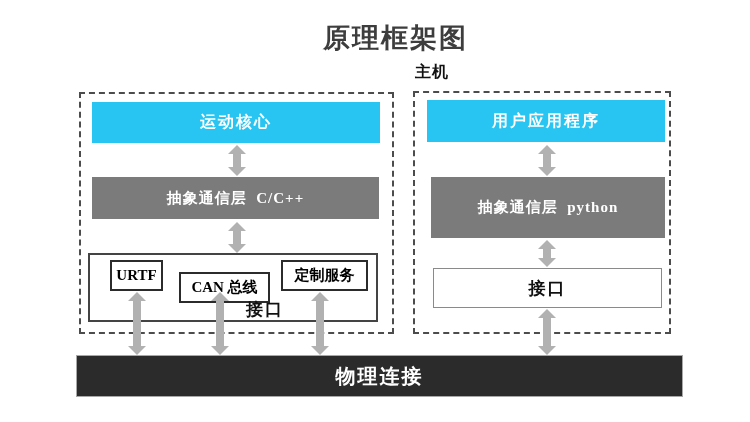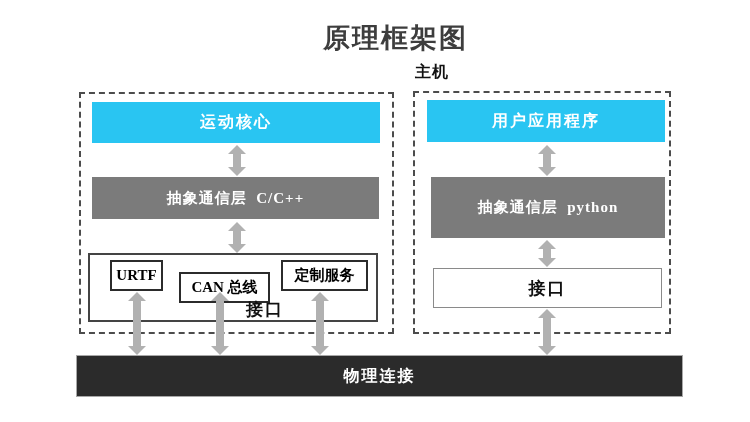--- a/index.html
+++ b/index.html
@@ -68,21 +68,21 @@
     background:#ffffff;
     border:1px solid #8a8a8a;
     color:#111111;font-size:17px;letter-spacing:2px;
   }
   .dark-bar{
     position:absolute;
     background:var(--dark_bar,#2b2b2b);
     border:1px solid #a8a8a8;
     box-sizing:border-box;
     display:flex;align-items:center;justify-content:center;
-    color:#ffffff;font-size:16px;font-weight:bold;letter-spacing:2px;
+    color:#ffffff;font-size:20px;font-weight:bold;letter-spacing:2px;
   }
   
   .arrow-v{position:absolute;width:18px;}
   .arrow-v .shaft{
     position:absolute;top:7px;bottom:7px;left:5px;width:8px;
     background:var(--arrow,#b1b1b1);
   }
   .arrow-v::before{
     content:"";position:absolute;top:0;left:0;width:0;height:0;
     border-left:9px solid transparent;border-right:9px solid transparent;

